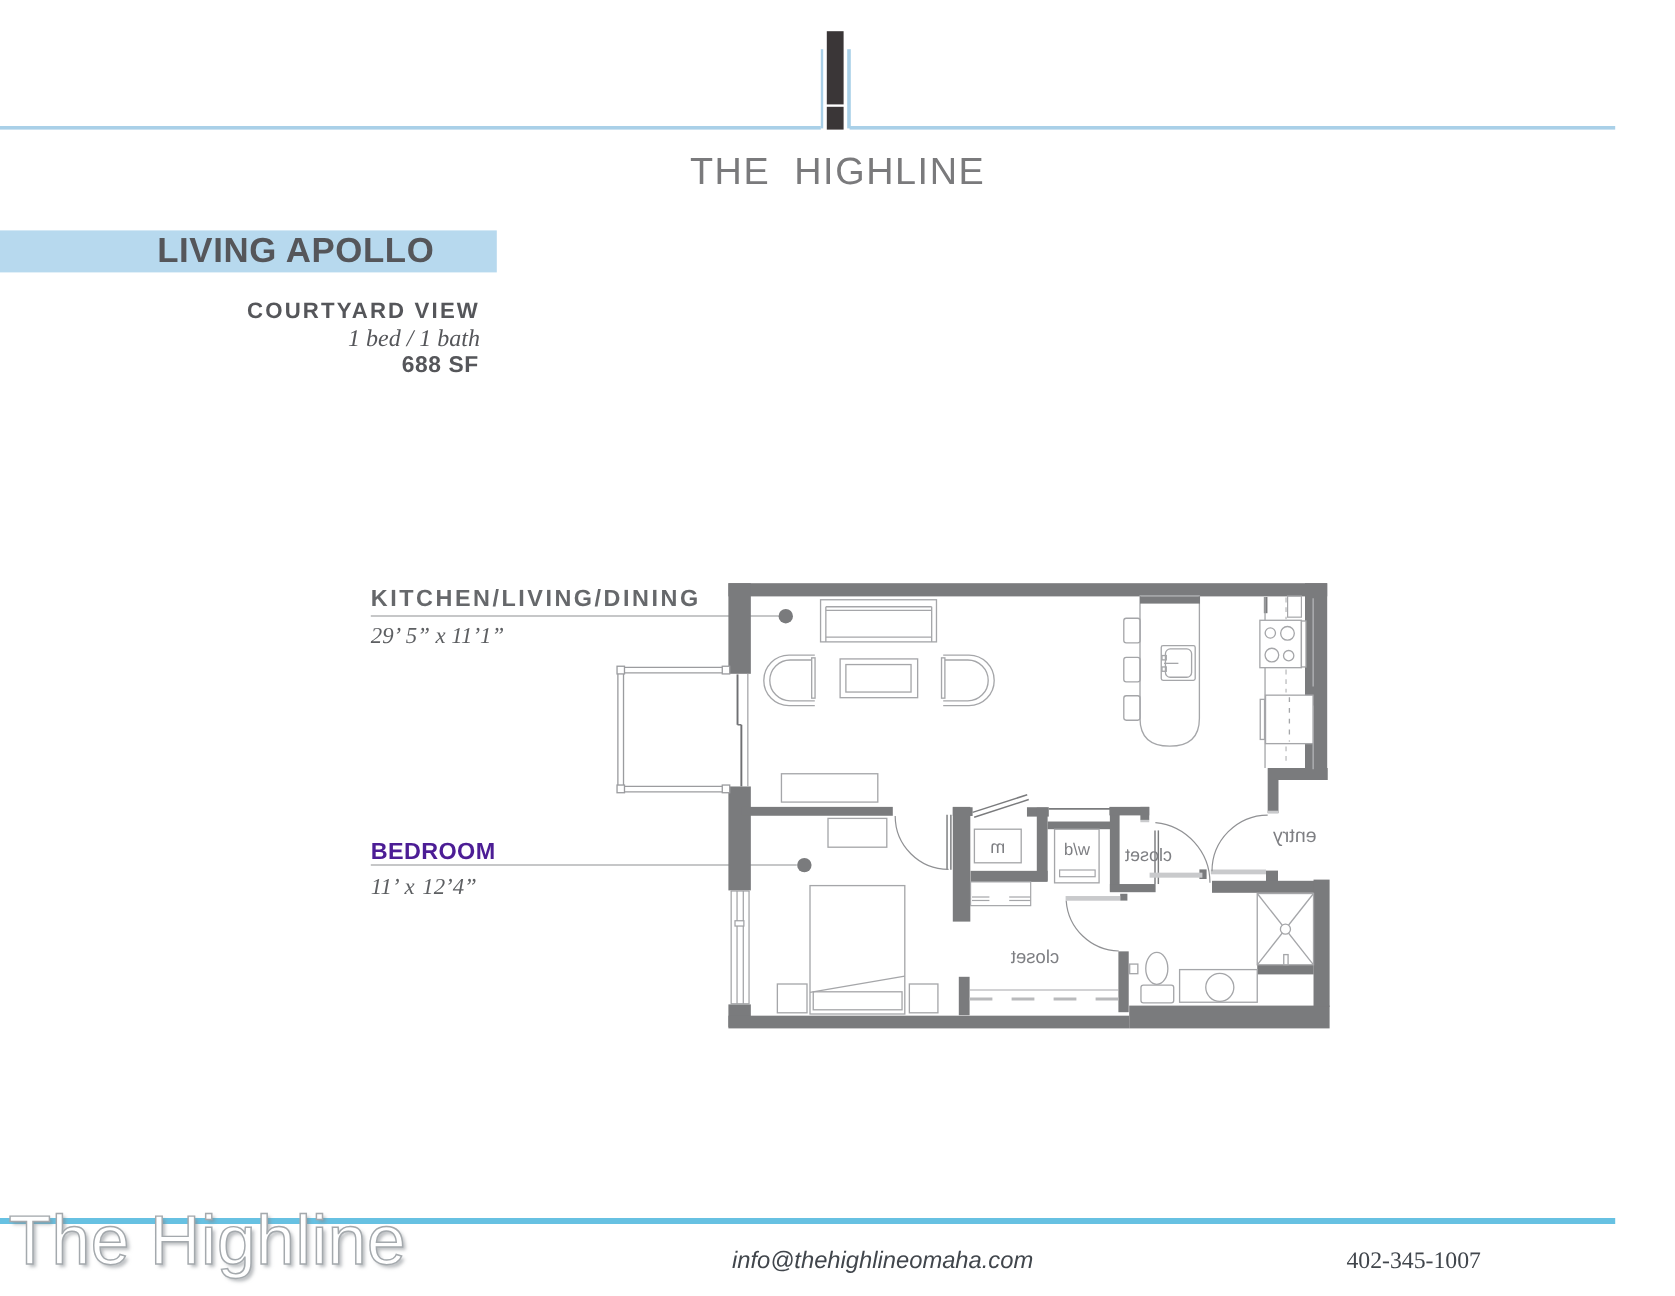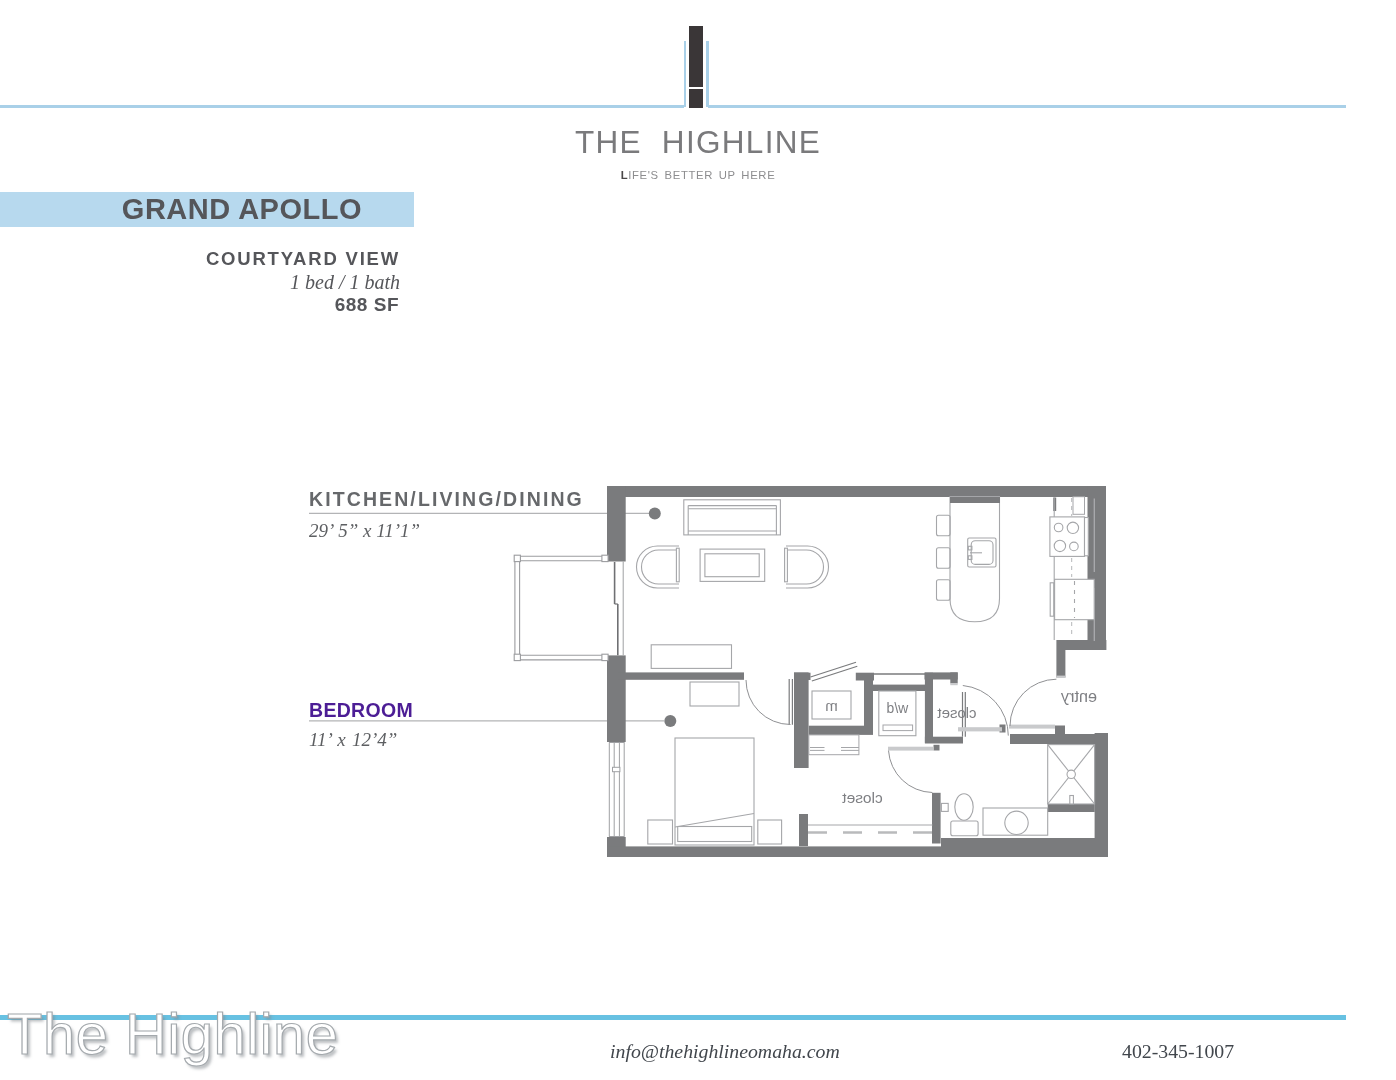--- a/index.html
+++ b/index.html
@@ -17,25 +17,24 @@
   <div class="abs" style="left:683.6px;top:41px;width:2.2px;height:66px;background:#a9d0e8;"></div>
 
   <div class="abs" style="left:706.4px;top:41px;width:2.4px;height:66px;background:#a9d0e8;"></div>
 
   <div class="abs" style="left:688.7px;top:25.5px;width:14px;height:61px;background:#3a3637;"></div>
 
   <div class="abs" style="left:688.7px;top:89px;width:14px;height:19px;background:#3a3637;"></div>
 
   <div class="abs" style="left:0;top:123.6px;width:1396px;text-align:center;font-size:31.5px;color:#7a7a7c;letter-spacing:1.3px;word-spacing:10px;">THE HIGHLINE</div>
 
-  <div class="abs" style="left:0;top:168.5px;width:1396px;text-align:center;font-size:11.3px;color:#8d8d8f;letter-spacing:0.65px;word-spacing:2px;"><b style="color:#4a4748;">L</b>IFE'S BETTER UP HERE</div>
 
   <div class="abs" style="left:0;top:192px;width:414px;height:35px;background:#b7d9ee;"></div>
 
-  <div class="abs" style="left:0;top:192px;width:362px;height:35px;line-height:35px;text-align:right;font-size:29px;font-weight:bold;color:#55565a;letter-spacing:0.5px;">GRAND APOLLO</div>
+  <div class="abs" style="left:0;top:192px;width:362px;height:35px;line-height:35px;text-align:right;font-size:29px;font-weight:bold;color:#55565a;letter-spacing:0.5px;">LIVING APOLLO</div>
 
   <div class="abs" style="left:0;top:248px;width:400px;text-align:right;font-size:18.5px;font-weight:bold;color:#55565a;letter-spacing:1.8px;">COURTYARD VIEW</div>
 
   <div class="abs" style="left:0;top:271px;width:400px;text-align:right;font-size:20px;font-style:italic;font-family:'Liberation Serif',serif;color:#55565a;">1 bed / 1 bath</div>
 
   <div class="abs" style="left:0;top:294px;width:399px;text-align:right;font-size:19px;font-weight:bold;color:#55565a;letter-spacing:0.5px;">688 SF</div>
 
   <div class="abs" style="left:309px;top:488px;font-size:19.5px;font-weight:bold;color:#66686b;letter-spacing:2.1px;">KITCHEN/LIVING/DINING</div>
 
   <div class="abs" style="left:309px;top:520px;font-size:19px;font-style:italic;font-family:'Liberation Serif',serif;color:#5d5f62;">29’ 5” x 11’1”</div>
@@ -320,16 +319,16 @@
       <rect x="950.8" y="821" width="27.3" height="14.8" rx="2"></rect>
       <rect x="941.4" y="803.4" width="6.8" height="8"></rect>
     </g>
   </svg>
 
   <div class="abs" style="left:0;top:1014.6px;width:1396px;height:5.2px;background:#67c1e2;"></div>
 
   <div class="abs" style="left:7px;top:1000px;font-size:58px;color:#fff;-webkit-text-stroke:1.2px #a4a9ad;text-shadow:2.5px 2.5px 3px rgba(130,135,140,0.55);letter-spacing:0.5px;">The Highline</div>
 
 
-  <div class="abs" style="left:610px;top:1040px;font-size:19.8px;font-style:italic;font-family:Liberation Serif, serif;color:#41464c;">info@thehighlineomaha.com</div>
+  <div class="abs" style="left:610px;top:1040px;font-size:19.8px;font-style:italic;font-family:Liberation Sans, sans-serif;color:#41464c;">info@thehighlineomaha.com</div>
 
   <div class="abs" style="left:1122px;top:1040px;font-size:19.8px;font-family:'Liberation Serif',serif;color:#41464c;">402-345-1007</div>
 </div>
 
 </body></html>

